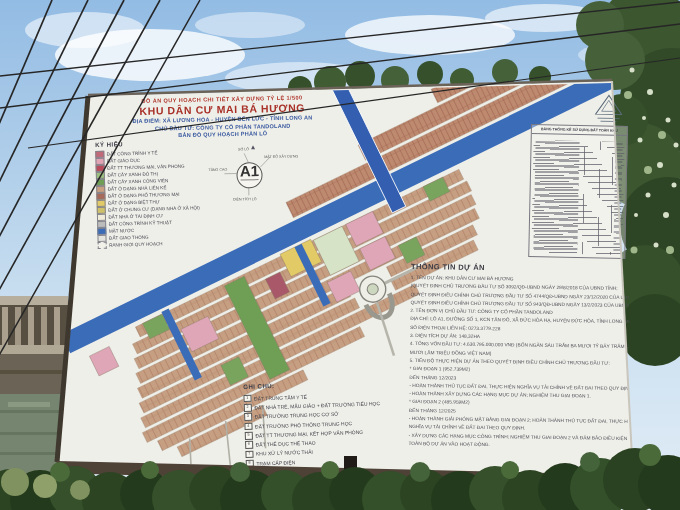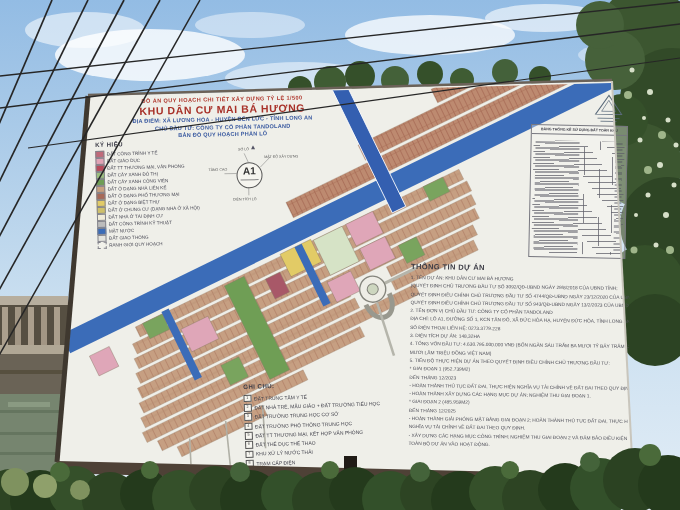--- a/index.html
+++ b/index.html
@@ -25,21 +25,21 @@
   
   #legend{left:95px;top:142px;width:126px;transform:rotate(-1.5deg);}
   .lg-title{font-size:6px;font-weight:bold;color:#3a3a46;letter-spacing:.5px;margin-bottom:3px;}
   .lg-item{display:flex;align-items:center;height:7px;font-size:4.6px;color:#4a4a56;white-space:nowrap;}
   .chip{width:7px;height:4.2px;border:.5px solid #84848c;margin-right:2.5px;flex:0 0 auto;background:#ddd;}
 
   
   #pkey{left:208px;top:146px;width:86px;height:60px;transform:rotate(-1deg);}
   #pkey .circ{position:absolute;left:28px;top:17px;width:24px;height:24px;border:1px solid #555;
     border-radius:50%;background:#f6f5ef;text-align:center;}
-  #pkey .circ .a1{font-size:10px;font-weight:bold;color:#333;line-height:16px;}
+  #pkey .circ .a1{font-size:15px;font-weight:bold;color:#333;line-height:16px;}
   #pkey .circ .sub{font-size:3.2px;color:#666;line-height:3px;border-top:.5px solid #888;margin:0 3px;}
   .pk-lab{position:absolute;font-size:3.6px;color:#555;white-space:nowrap;}
 
   
   #emblem{left:588px;top:92px;width:42px;height:34px;transform:rotate(1deg);}
 
   
   #table{left:531px;top:124px;width:95px;height:131px;border:.8px solid #77777f;
     background:rgba(250,250,246,.35);transform:rotate(1.2deg);}
   .tbl-title{font-size:3.6px;font-weight:bold;color:#3c3c46;text-align:center;line-height:4.4px;

